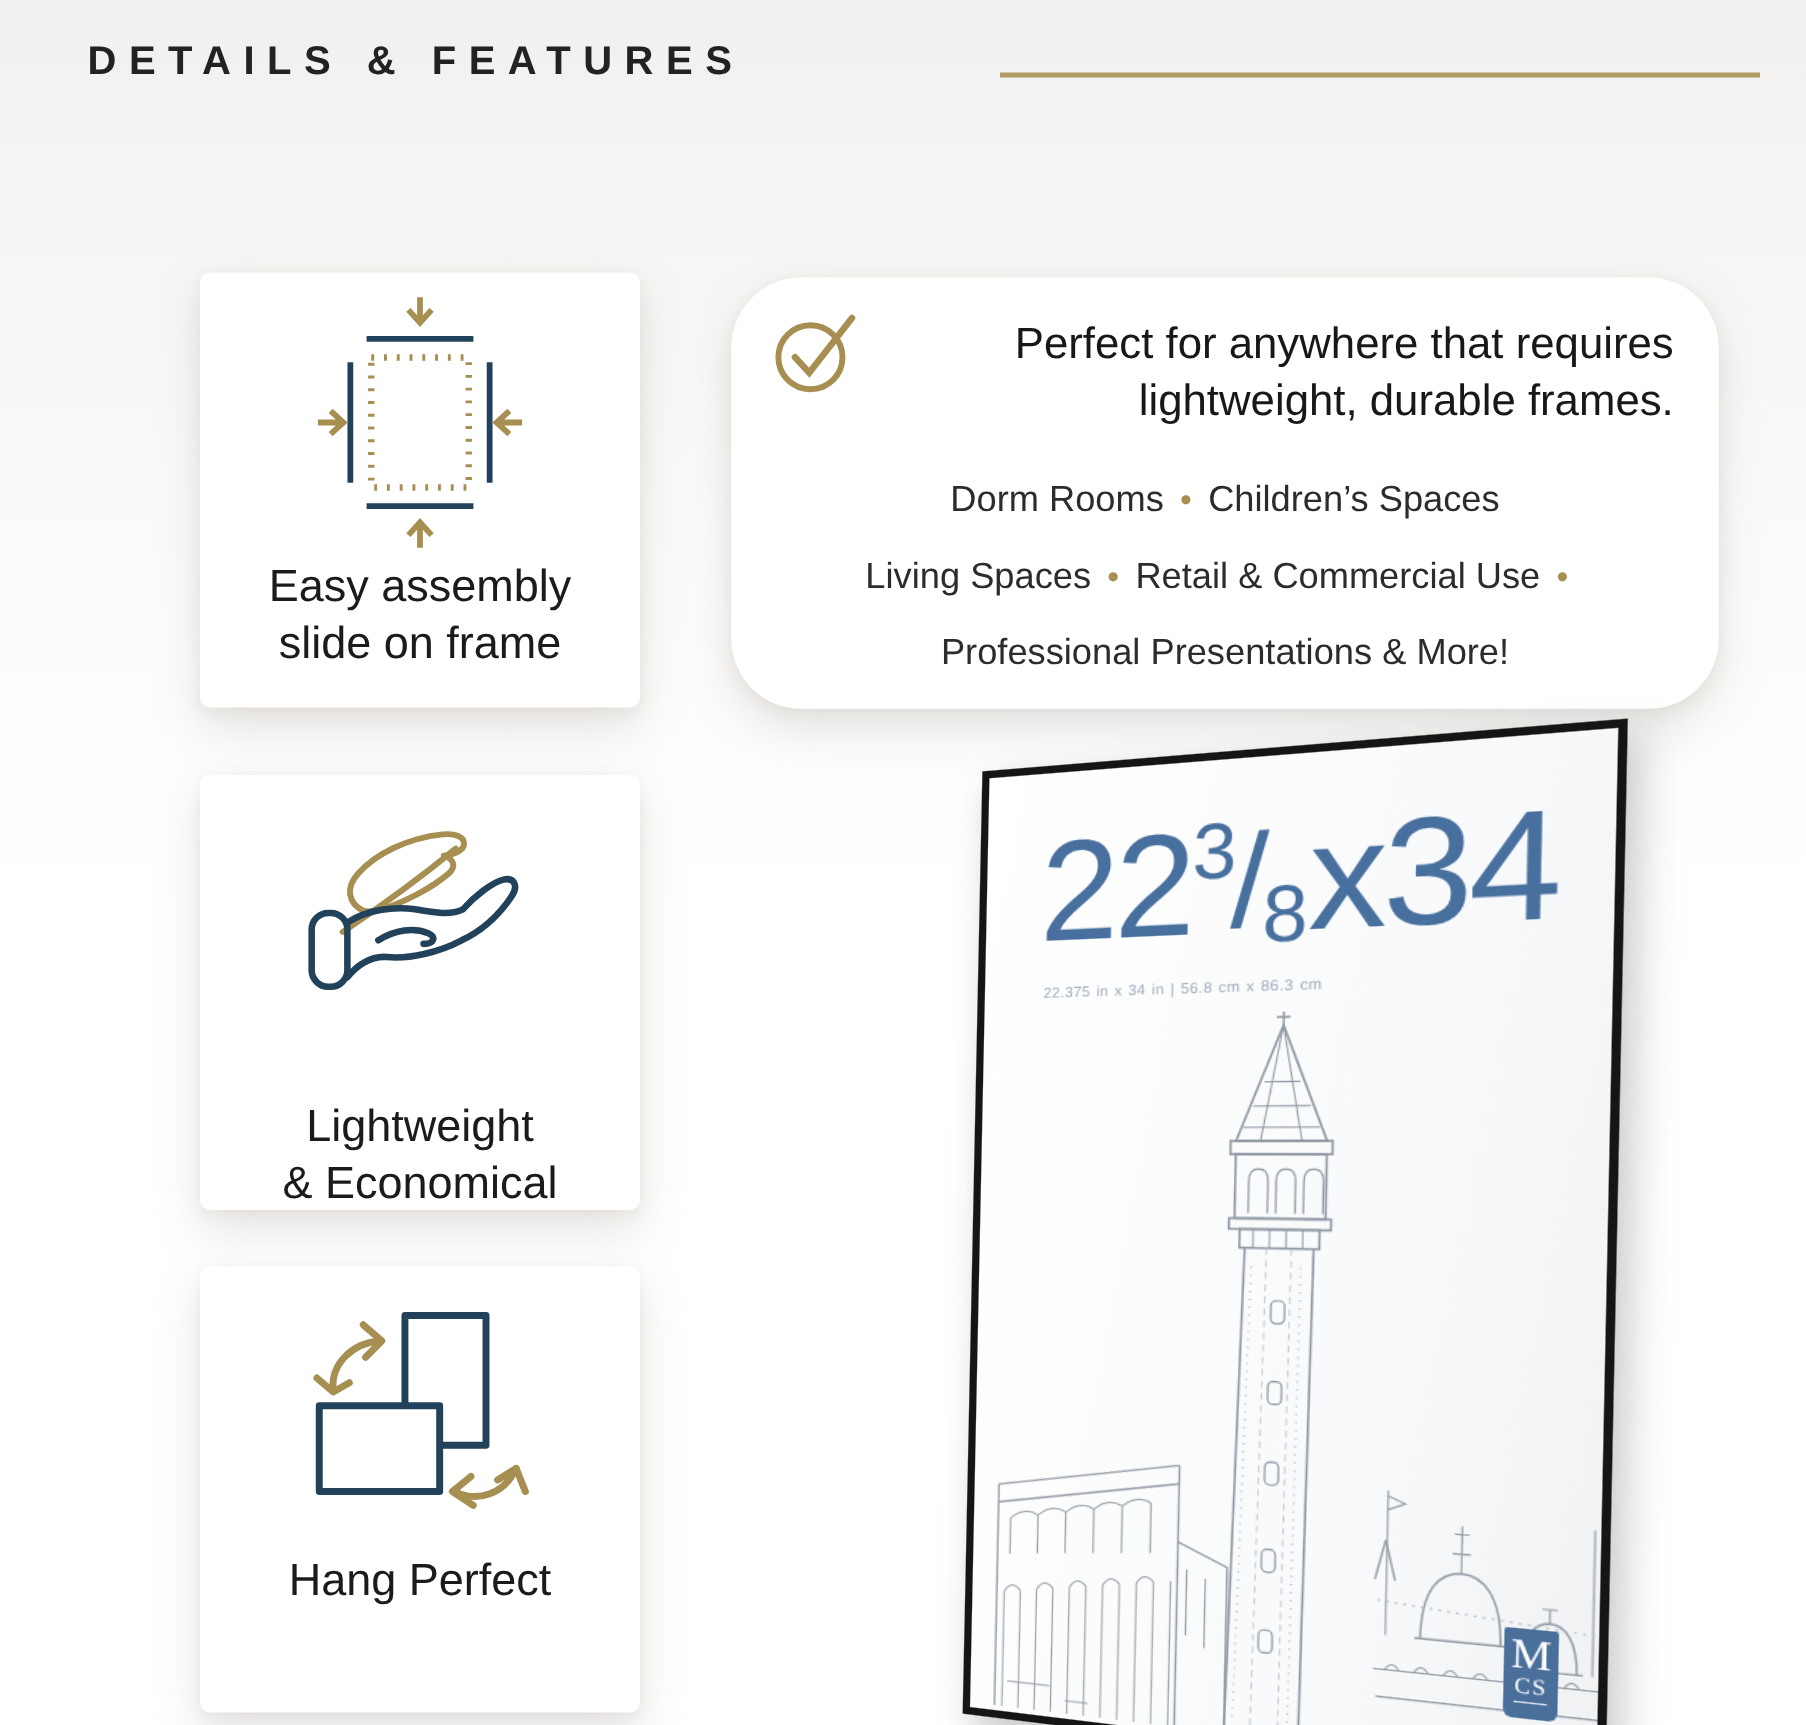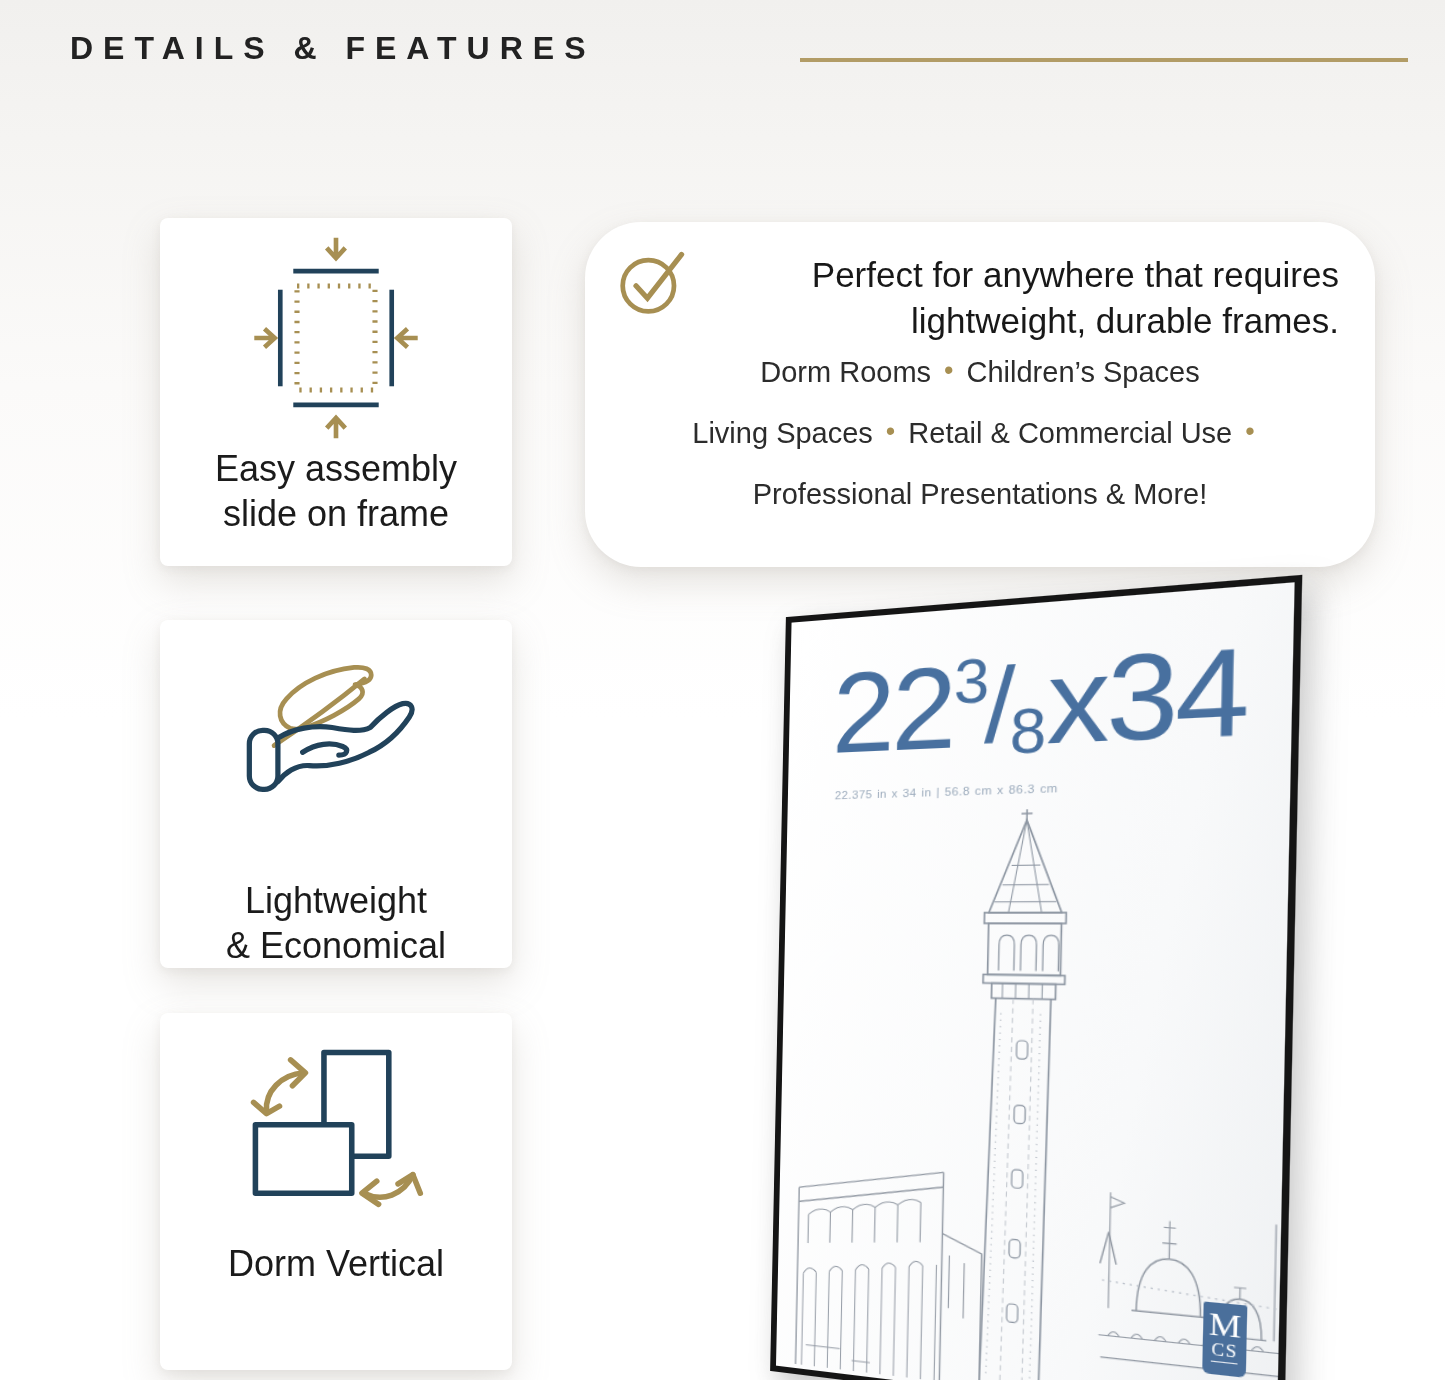--- a/index.html
+++ b/index.html
@@ -30,21 +30,21 @@
 
   
   .benefits-card{
     position:absolute;left:585px;top:222px;width:790px;height:345px;background:#ffffff;border-radius:56px;
     box-shadow:0 16px 36px rgba(158,150,138,.25),0 3px 10px rgba(158,150,138,.12);
     padding:30px 36px 0 36px;
   }
   .check-wrap{position:absolute;left:32px;top:22px;}
   .benefit-heading{text-align:right;font-size:35px;line-height:46px;color:#181818;}
   .usage{margin-top:12px;}
-  .usage-line{height:61px;display:flex;align-items:flex-start;justify-content:center;font-size:29px;color:#2c2c2c;}
+  .usage-line{height:61px;display:flex;align-items:flex-end;justify-content:center;font-size:29px;color:#2c2c2c;}
   .dot{color:#a78f52;margin:0 13px;font-size:27px;transform:translateY(-1px);}
 
   
   .frame-wrap{position:absolute;left:778px;top:617px;width:470px;height:754px;}
   .frame{
     width:100%;height:100%;
     border:6px solid #151515;background:#141414;
     transform-origin:0 50%;
     transform:rotate(1.2deg) perspective(1050px) rotateY(-16deg);
     filter:drop-shadow(8px 12px 14px rgba(80,80,80,.32));
@@ -127,21 +127,21 @@
         <rect x="18" y="86" width="104" height="74" fill="#ffffff" stroke="#21425a" stroke-width="6"></rect>
         <path d="M30 72 C28 50 46 32 70 30" stroke="#a78f52" stroke-width="6"></path>
         <path d="M16 62 L30 74 L44 66" stroke="#a78f52" stroke-width="6"></path>
         <path d="M56 16 L72 30 L58 44" stroke="#a78f52" stroke-width="6"></path>
         <path d="M135 160 C155 170 178 162 188 140" stroke="#a78f52" stroke-width="6"></path>
         <path d="M149 147 L133 160 L151 172" stroke="#a78f52" stroke-width="6"></path>
         <path d="M172 150 L188 140 L196 160" stroke="#a78f52" stroke-width="6"></path>
       </svg>
     </div>
     <div class="card-label">
-      <div>Dorm Vertical</div>
+      <div>Hang Perfect</div>
     </div>
   </div>
 
   <div class="benefits-card">
     <div class="check-wrap">
       <svg width="76" height="76" viewBox="0 0 80 80" fill="none" stroke-linecap="round">
         <circle cx="33" cy="44" r="27" stroke="#a78f52" stroke-width="5"></circle>
         <path d="M20 44 L32 57 L68 11" stroke="#a78f52" stroke-width="5.5" fill="none"></path>
       </svg>
     </div>

